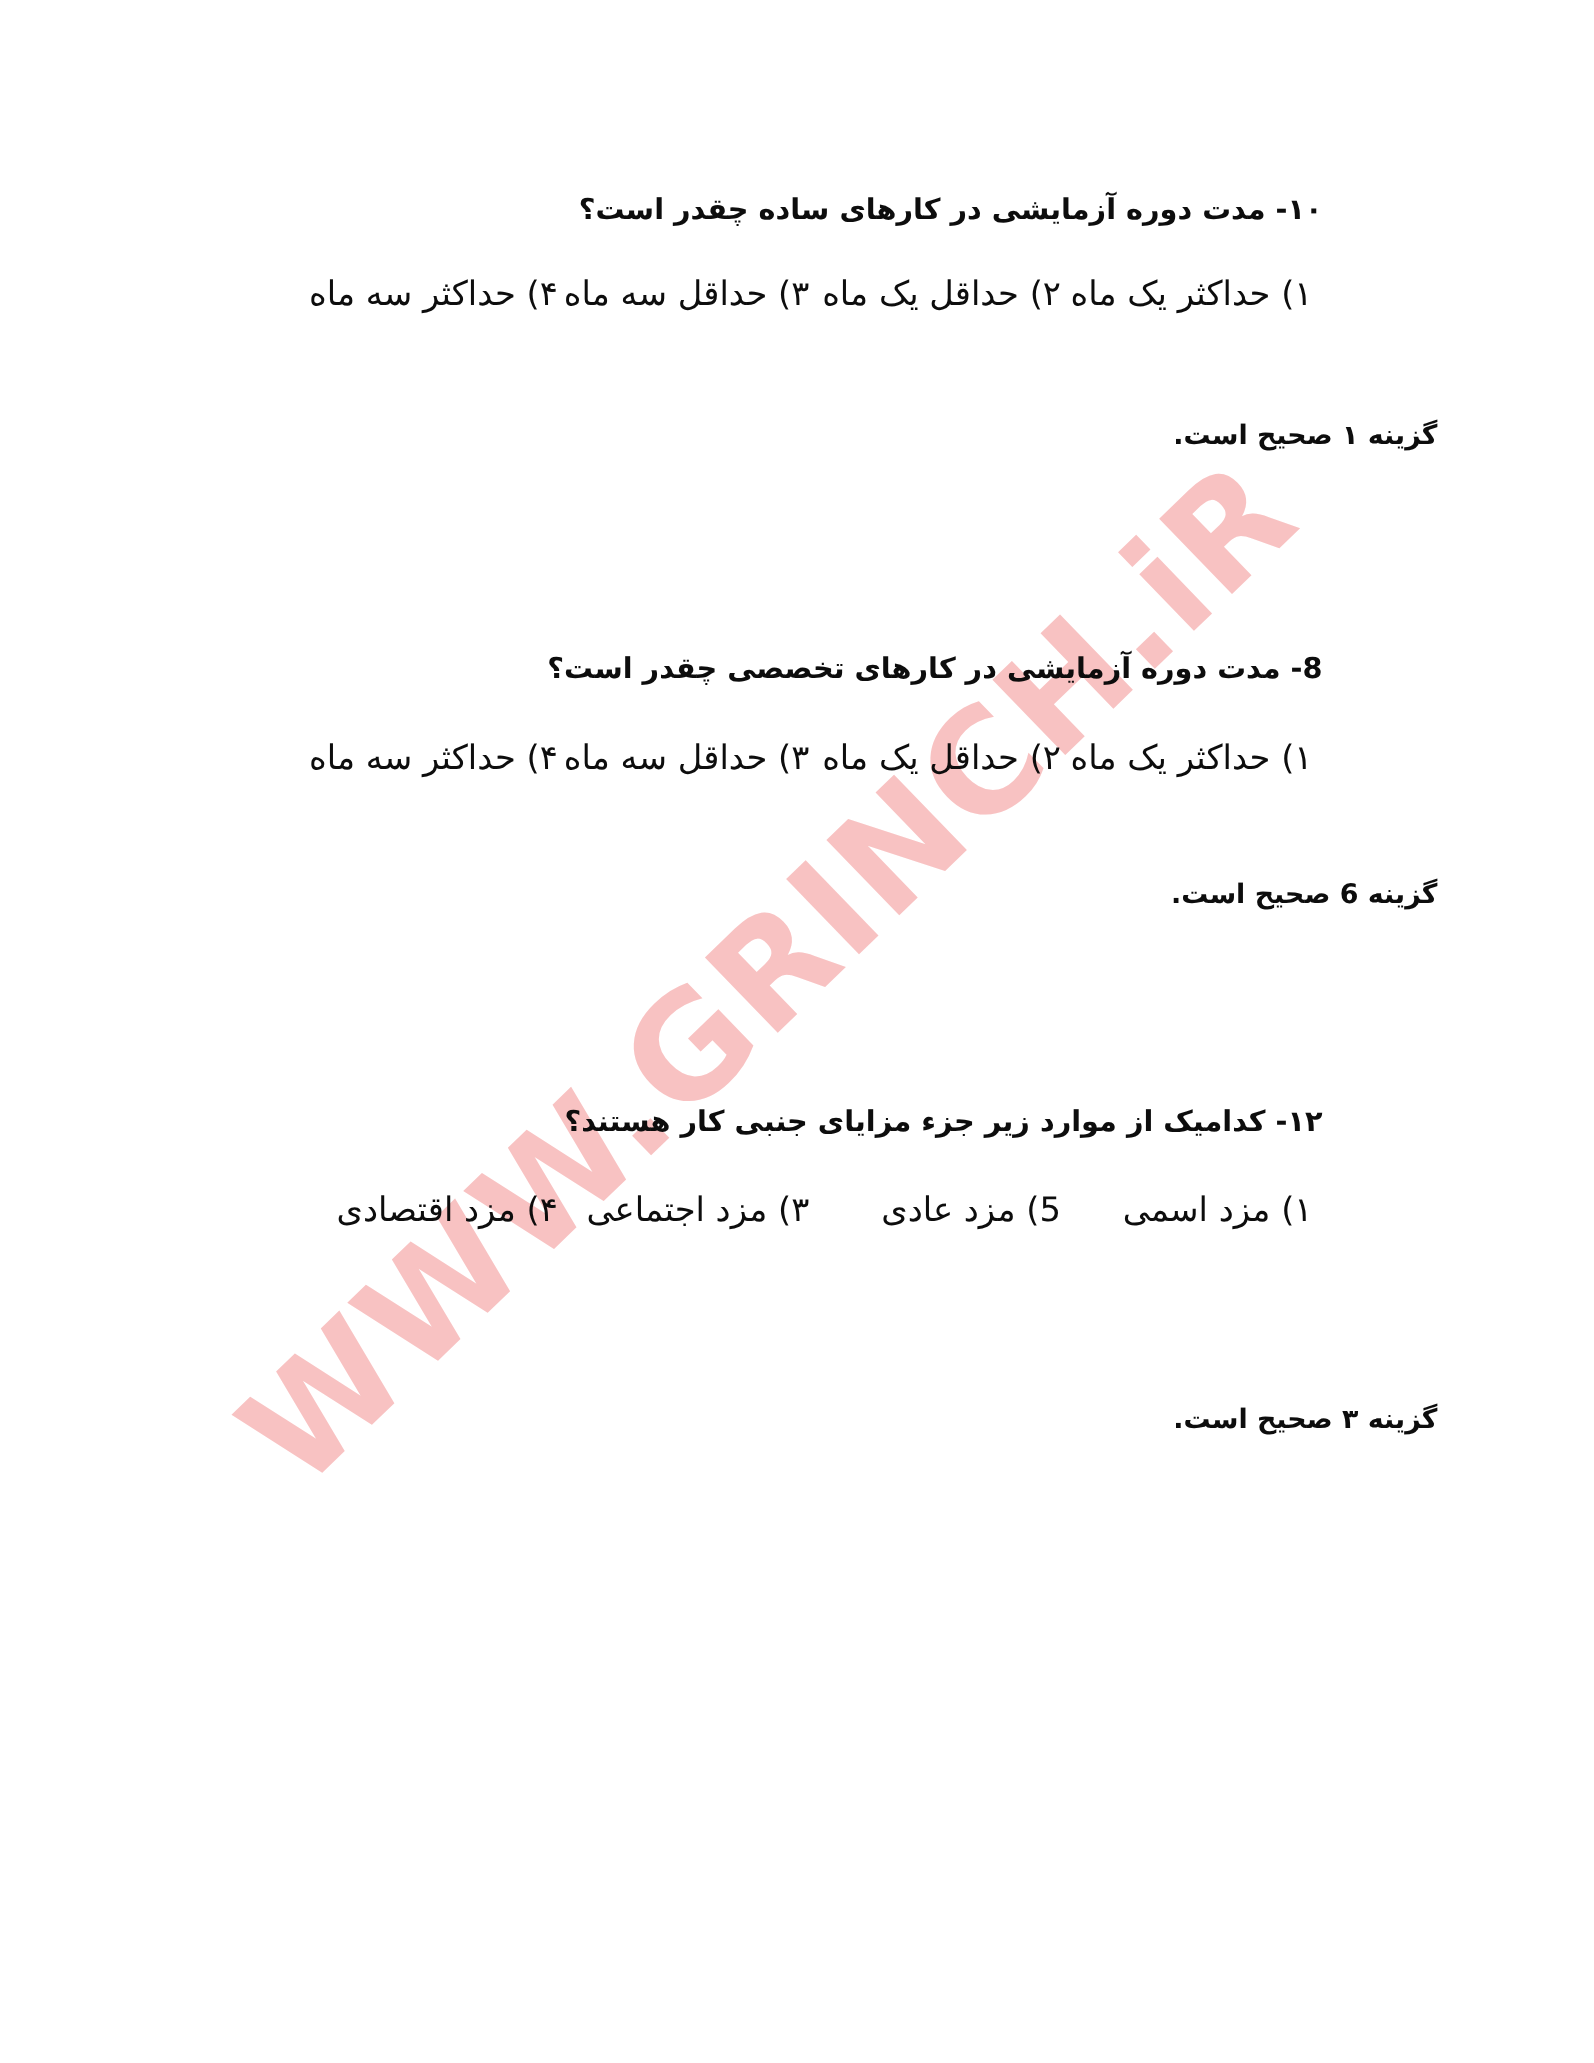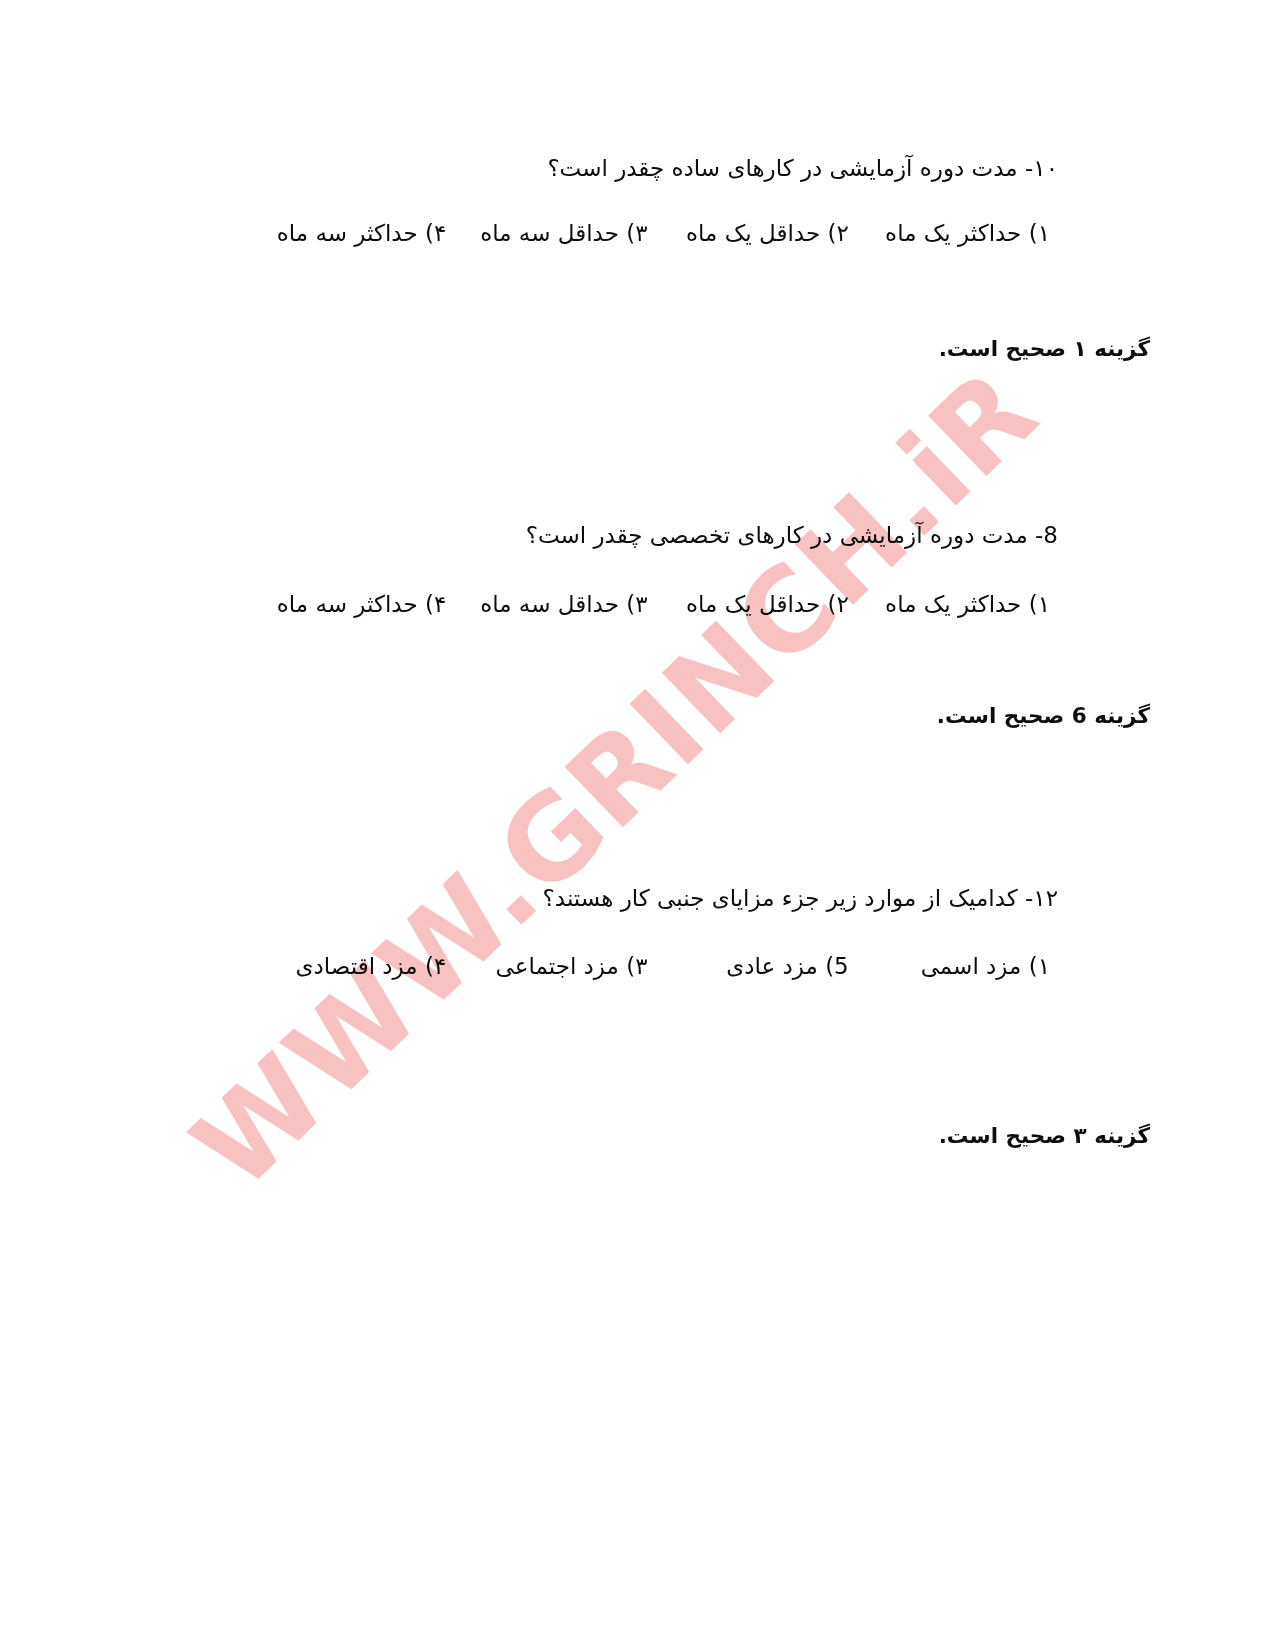--- a/index.html
+++ b/index.html
@@ -29,37 +29,37 @@
     transform: rotate(-44deg);
     direction: ltr;
     z-index: 0;
     user-select: none;
   }
   .q-title {
     position: absolute;
     right: 217px;
     margin: 0;
     font-size: 23px;
-    font-weight: normal;
+    font-weight: bold;
     color: #0d0d0d;
     direction: rtl;
     white-space: nowrap;
     z-index: 1;
   }
   .options-row {
     position: absolute;
     right: 225px;
     width: 805px;
     display: grid;
     grid-template-columns: repeat(4, 1fr);
     direction: rtl;
     z-index: 1;
   }
   .opt {
-    font-size: 23px;
+    font-size: 27px;
     color: #0d0d0d;
     text-align: right;
     white-space: nowrap;
   }
   .answer {
     position: absolute;
     right: 125px;
     margin: 0;
     font-size: 21.5px;
     font-weight: bold;

